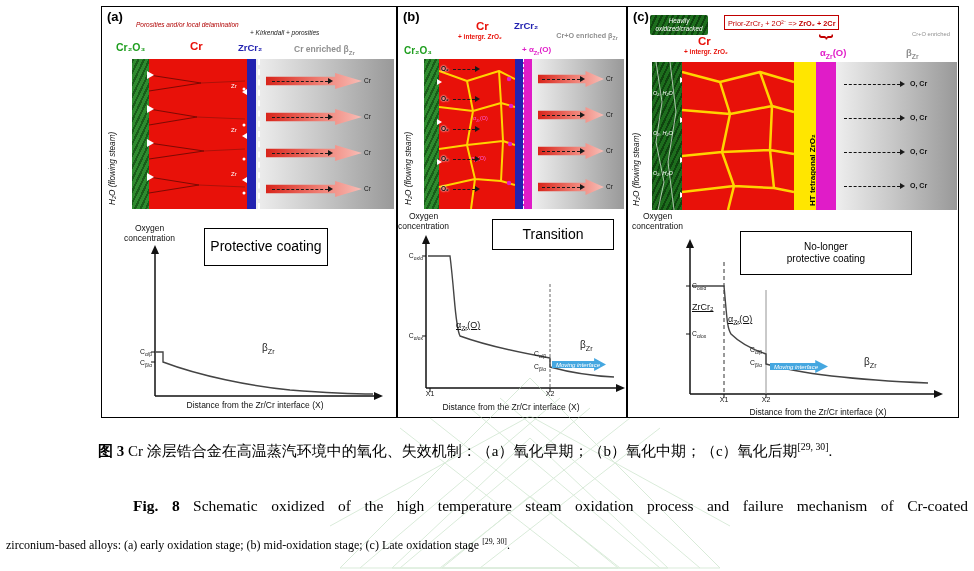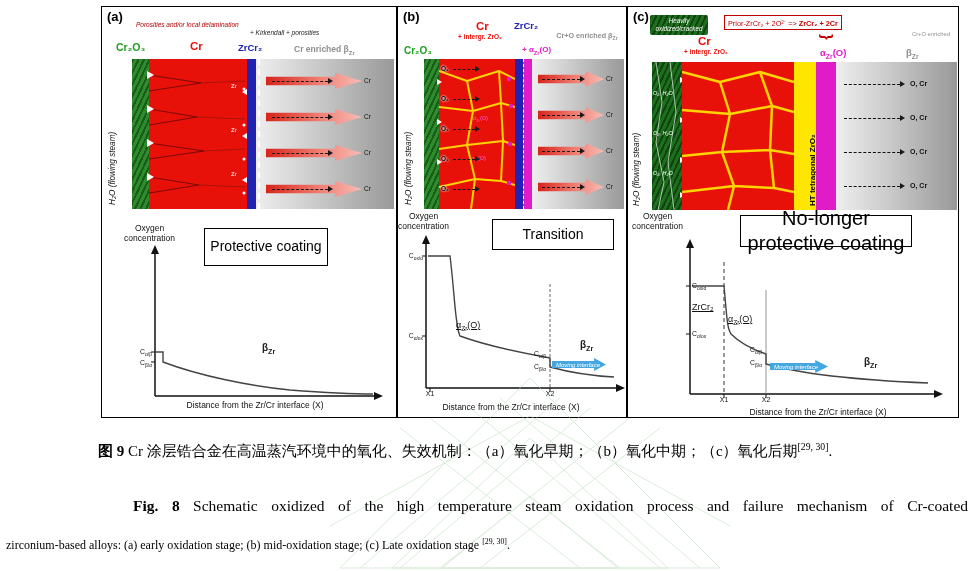--- a/index.html
+++ b/index.html
@@ -40,21 +40,21 @@
 .tinyw.it{font-style:italic;font-size:5.5px}
 .tinym{position:absolute;font-size:5.5px;color:#ff5fe4;white-space:nowrap}
 .darrow{position:absolute;height:12px}
 .dline{position:absolute;left:0;top:50%;border-top:1.4px dashed #111}
 .plot{position:absolute;left:0;right:0}
 .axes{position:absolute}
 .ylab{position:absolute;font-size:8.5px;line-height:1.15;color:#111;text-align:center}
 .titlebox{position:absolute;border:1.6px solid #000;background:#fff;display:flex;flex-direction:column;align-items:center;justify-content:center;text-align:center;font-size:14px;line-height:1.25;color:#000;z-index:2}
 .tick{position:absolute;font-size:6.8px;color:#111;text-align:right;white-space:nowrap}
 .ulab{position:absolute;font-size:9px;color:#111;text-decoration:underline;white-space:nowrap}
-.bz{position:absolute;font-weight:bold;font-size:10px;color:#222;white-space:nowrap}
+.bz{position:absolute;font-weight:normal;font-size:10px;color:#222;white-space:nowrap}
 .xlab{position:absolute;font-size:8.5px;text-align:center;color:#111}
 .xtick{position:absolute;font-size:7px;color:#111;text-align:center}
 .marrow{position:absolute;background:var(--c-moving_blue,#45a7e0);clip-path:polygon(0 24%,78% 24%,78% 0,100% 50%,78% 100%,78% 76%,0 76%);display:flex;align-items:center}
 .marrow span{font-size:6px;font-style:italic;color:#fff;padding-left:4px;white-space:nowrap}
 .rbox{position:absolute;border:1px solid var(--c-annotation_red,#c00000);color:var(--c-annotation_red,#c00000);font-size:7.3px;white-space:nowrap;padding:1.5px 3px;background:rgba(255,255,255,.85);z-index:3}
 .gann{position:absolute;color:#fff;font-style:italic;font-size:6.3px;text-align:center;padding:2px;line-height:1.25;z-index:3;border-radius:2px}
 .brace{position:absolute;color:var(--c-annotation_red,#c00000);font-size:14px;transform:rotate(90deg);font-weight:bold}
 .cap{position:absolute;font-family:"Liberation Serif",serif;color:#000;z-index:3}
 .cap.justify{text-align:justify;text-align-last:justify}
 .watermark{position:absolute;opacity:.5;z-index:2;pointer-events:none}
@@ -264,21 +264,21 @@
       <div class="xtick" style="left:24px;top:178px;width:16px">X1</div>
       <div class="xtick" style="left:144px;top:178px;width:16px">X2</div>
       <div class="xlab" style="left:10px;top:190px;width:206px">Distance from the Zr/Cr interface (X)</div>
     </div>
   </div>
 
   <div class="panel" style="left:526px;width:332px">
     <div class="plabel" style="left:5px;top:2px">(c)</div>
     <div class="gann hatch-green-dark" style="left:22px;top:8px;width:58px">Heavily oxidized/cracked</div>
     <div class="rbox" style="left:96px;top:8px">
-      <span>Prior-ZrCr₂ + 2O²⁻ =&gt; </span><b>ZrCr₂ + 2Cr</b>
+      <span>Prior-ZrCr₂ + 2O²⁻ =&gt; </span><b>ZrO₂ + 2Cr</b>
     </div>
     <div class="brace" style="left:196px;top:22px">}</div>
     <div class="ann" style="left:284px;top:24px;font-size:5.8px;color:#909090;font-style:normal">Cr+O enriched</div>
     <div class="hdr c-red" style="left:70px;top:28px;font-size:11.5px">Cr</div>
     <div class="ann c-red" style="left:56px;top:41px;font-style:normal;font-weight:bold">+ intergr. ZrO₂</div>
     <div class="hdr c-mag" style="left:192px;top:40px;font-size:9.5px">α<sub>Zr</sub>(O)</div>
     <div class="hdr c-gray" style="left:278px;top:40px;font-size:9.5px">β<sub>Zr</sub></div>
 
     <div class="schem" style="top:55px;height:148px">
       <div class="vlabel" style="left:4px;top:144px">H₂O (flowing steam)</div>
@@ -328,21 +328,21 @@
           <span class="blbl" style="left:66px;top:2px;font-weight:bold;font-size:7px">O, Cr</span>
         </div>
       </div>
     </div>
 
     <div class="plot" style="top:205px;height:203px">
       <div class="ylab" style="left:4px;top:0">
         <div>Oxygen</div>
         <div>concentration</div>
       </div>
-      <div class="titlebox" style="left:112px;top:3px;width:172px;height:32px;font-size:20px">
+      <div class="titlebox" style="left:112px;top:19px;width:172px;height:44px;font-size:10px">
         <div>No-longer</div>
         <div>protective coating</div>
       </div>
       <svg class="axes" style="left:38px;top:26px" width="280" height="175" viewBox="0 0 280 175">
         <line x1="24" y1="8" x2="24" y2="156" stroke="#111" stroke-width="1.5"></line>
         <polygon points="24,1 20,10 28,10" fill="#111"></polygon>
         <line x1="24" y1="156" x2="270" y2="156" stroke="#111" stroke-width="1.5"></line>
         <polygon points="277,156 268,152 268,160" fill="#111"></polygon>
         <line x1="20" y1="48" x2="24" y2="48" stroke="#111" stroke-width="1"></line>
         <line x1="20" y1="96" x2="24" y2="96" stroke="#111" stroke-width="1"></line>
@@ -374,20 +374,20 @@
     <path d="M10,192 L200,2 L390,192 Z"></path>
     <path d="M62,192 L200,62 L338,192 Z"></path>
     <path d="M112,192 L200,120 L288,192 Z"></path>
     <path d="M0,150 L200,40 L400,150"></path>
     <path d="M30,192 L230,22 M70,192 L260,32 M110,192 L300,42 M150,192 L330,52"></path>
     <path d="M370,192 L170,22 M330,192 L140,32 M290,192 L100,42 M250,192 L70,52"></path>
   </g>
 </svg>
 
 <div class="cap" style="left:98px;top:441px;width:862px;font-size:15px">
-  <b>图 9</b><span> Cr 涂层锆合金在高温蒸汽环境中的氧化、失效机制：（a）氧化早期；（b）氧化中期；（c）氧化后期</span><sup>[29, 30]</sup><span>.</span>
+  <b>图 3</b><span> Cr 涂层锆合金在高温蒸汽环境中的氧化、失效机制：（a）氧化早期；（b）氧化中期；（c）氧化后期</span><sup>[29, 30]</sup><span>.</span>
 </div>
 <div class="cap justify" style="left:6px;top:497px;width:962px;font-size:15.5px;padding-left:127px">
   <b>Fig. 8</b><span> Schematic oxidized of the high temperature steam oxidation process and failure mechanism of Cr-coated</span>
 </div>
 <div class="cap" style="left:6px;top:537px;width:962px;font-size:12px">
   <span>zirconium-based alloys: (a) early oxidation stage; (b) mid-oxidation stage; (c) Late oxidation stage </span><sup>[29, 30]</sup><span>.</span>
 </div>
 
 </body></html>

